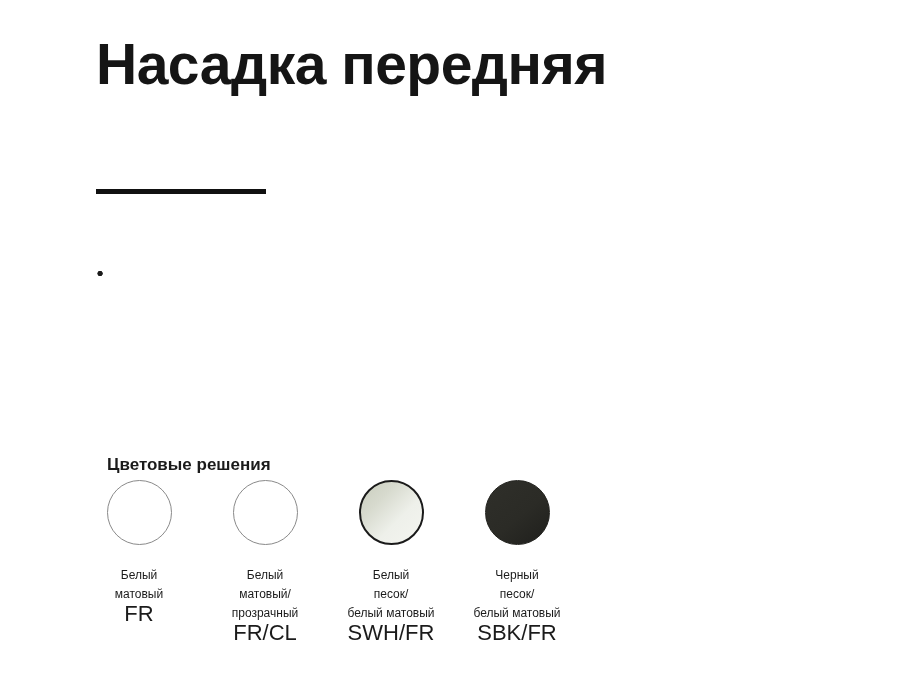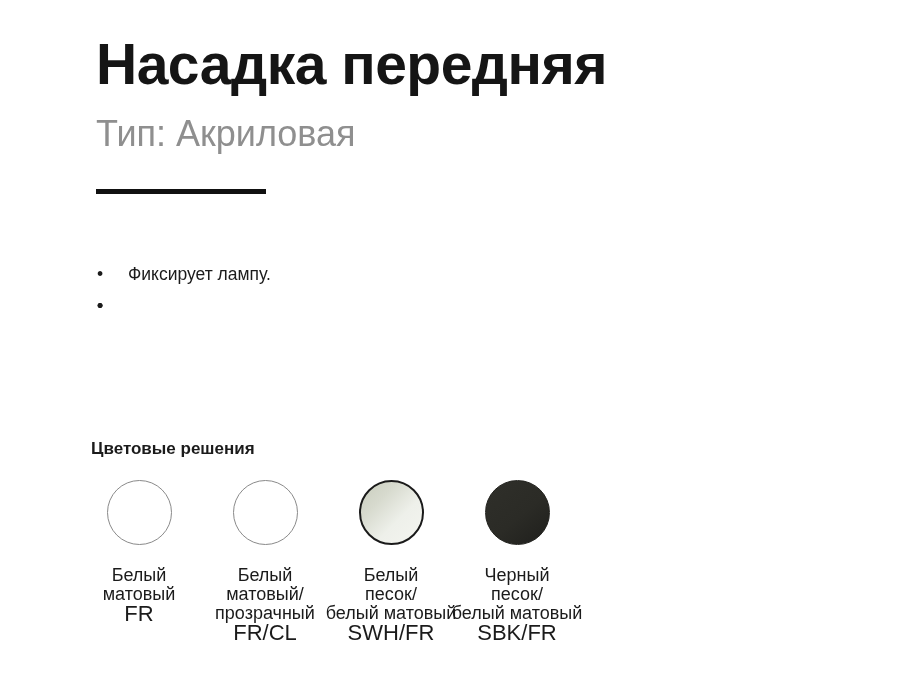--- a/index.html
+++ b/index.html
@@ -87,21 +87,21 @@
   }
 
   
   .colors-heading {
     position: absolute;
     left: 91px;
     top: 431px;
     font-size: 17px;
     font-weight: bold;
     color: #1b1b1b;
-    margin: 0;
+    margin: 16px;
     white-space: nowrap;
   }
 
   .swatch-row {
     position: absolute;
     left: 76px;
     top: 472px;
     width: 560px;
     display: flex;
     align-items: flex-start;
@@ -125,21 +125,21 @@
   .swatch-circle.sand {
     border: 2px solid #1a1a1a;
     background: linear-gradient(135deg, #c9cdbd 0%, #d7dace 30%, #eef0ea 62%, #f4f5f0 100%);
   }
   .swatch-circle.dark {
     border: 1px solid #23231f;
     background: linear-gradient(140deg, #2f2f2a 0%, #2b2b26 55%, #1f1f1c 100%);
   }
   .swatch-caption {
     margin-top: 21px;
-    font-size: 18px;
+    font-size: 12px;
     line-height: 19px;
     text-align: center;
     color: #1b1b1b;
     width: 134px;
     white-space: pre-line;
   }
   .swatch-code {
     margin-top: 0;
     font-size: 22px;
     line-height: 20px;
@@ -147,29 +147,27 @@
     color: #1b1b1b;
   }
 </style>
 </head>
 <body>
 
 <div class="slide">
 
   <div class="header">
     <h1 class="title">Насадка передняя</h1>
-    <div class="subtitle">Тип: Акриловая</div>
   </div>
 
   <div class="rule"></div>
 
   <ul class="features">
     <li class="feature-item">
       <span class="feature-bullet">•</span>
-      <span>Фиксирует лампу.</span>
     </li>
     <li class="feature-item">
       <span class="feature-bullet">•</span>
     </li>
     <li class="feature-item">
       <span class="feature-bullet">•</span>
     </li>
     <li class="feature-item">
       <span class="feature-bullet">•</span>
     </li>

